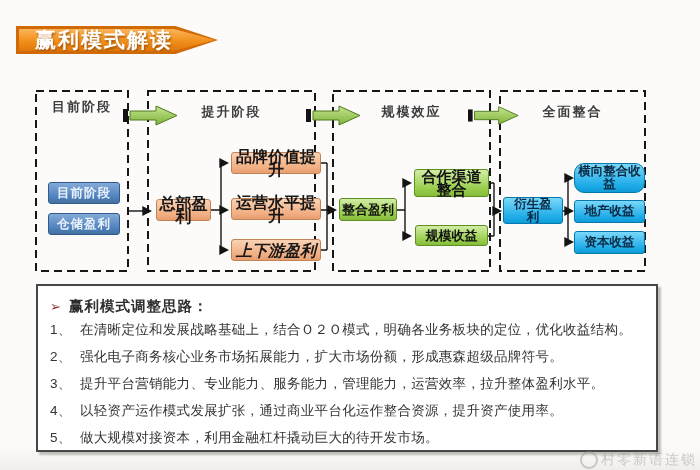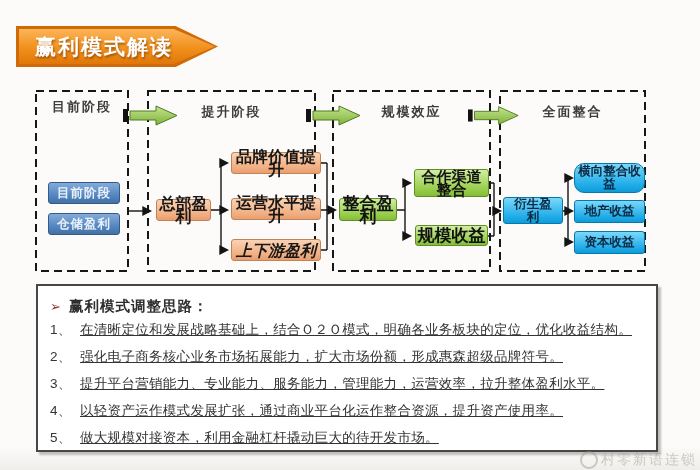--- a/index.html
+++ b/index.html
@@ -1,56 +1,56 @@
 <!DOCTYPE html>
 <html><head>
 <meta charset="utf-8">
 <style>
   html,body{margin:0;padding:0;}
   body{font-family:"Liberation Sans","DejaVu Sans",sans-serif;background:#e9e7e4;}
   .slide{position:relative;width:700px;height:470px;overflow:hidden;
          background:linear-gradient(180deg,#FCFBFA 0%,#FCFBFA 95%,#F0EEEB 100%);}
 
   
-  .banner{position:absolute;left:16px;top:26px;width:202px;height:41px;
+  .banner{position:absolute;left:16px;top:26px;width:202px;height:28px;
           background:#D06A06;
           clip-path:polygon(0 0,79% 0,100% 50%,79% 100%,0 100%);}
   .banner-inner{position:absolute;left:3px;top:3px;right:3px;bottom:3px;
           background:linear-gradient(180deg,#FBB459 0%,#F1901C 55%,#E07709 100%);
           clip-path:polygon(0 0,79% 0,100% 50%,79% 100%,0 100%);
           display:flex;align-items:center;}
   .banner-text{color:#fff;font-size:21px;font-weight:bold;letter-spacing:2px;
           padding-left:16px;text-shadow:1px 2px 2px rgba(130,65,0,.65);}
 
   
   .overlay{position:absolute;left:0;top:0;z-index:1;}
   .stage-label{position:absolute;z-index:2;text-align:center;color:#3c3c3c;
           font-size:13px;font-weight:600;letter-spacing:2px;}
   .node{position:absolute;z-index:2;display:flex;align-items:center;justify-content:center;
           text-align:center;border-radius:3px;box-sizing:border-box;line-height:13px;}
   .node.steel{background:linear-gradient(180deg,#84ABD8 0%,#4F81BD 70%,#45719F 100%);
           border:1px solid #2F5B8F;color:#E9F1FA;font-size:12.5px;font-weight:600;letter-spacing:1px;}
   .node.orange{background:linear-gradient(180deg,#FAD3B4 0%,#F1AD80 75%,#E89E70 100%);
           border:1px solid #C08457;color:#181818;font-size:16px;font-weight:bold;}
   .node.green{background:linear-gradient(180deg,#D2EDA4 0%,#96CC49 75%,#85BC3B 100%);
-          border:1px solid #5E8F23;color:#121212;font-size:17px;font-weight:bold;}
+          border:1px solid #5E8F23;color:#121212;font-size:13px;font-weight:bold;}
   .node.cyan{background:linear-gradient(180deg,#7BD8F9 0%,#1FACE8 75%,#0E9CD8 100%);
           border:1px solid #0778AB;color:#0B2A45;font-size:12.5px;font-weight:bold;}
   .node.small{font-size:15px;}
   .stage-arrow{position:absolute;z-index:3;}
 
   
   .notes{position:absolute;left:36px;top:284px;width:622px;height:168px;z-index:2;
          background:#fff;border:2px solid #474747;box-sizing:border-box;
          box-shadow:3px 3px 2px #bfbdba;padding:11px 12px 0 12px;}
   .notes-heading{font-size:14.5px;font-weight:bold;color:#2E2E2E;letter-spacing:1px;}
   .notes-bullet{color:#8B3232;font-size:13px;margin-right:7px;font-weight:bold;}
   .note-item{display:flex;line-height:27px;font-size:13.5px;color:#343434;letter-spacing:.3px;}
   .note-num{flex:0 0 30px;}
-  .note-text{flex:1;white-space:nowrap;text-decoration:underline;}
+  .note-text{flex:1;white-space:nowrap;}
 
   
   .watermark{position:absolute;right:3px;bottom:1px;z-index:4;display:flex;align-items:center;
          color:#97938C;opacity:.45;filter:blur(.5px);font-size:14px;letter-spacing:2px;}
   .watermark .logo{display:inline-block;width:14px;height:14px;border:2px solid #97938C;
          border-radius:50%;margin-right:3px;}
 </style>
 </head>
 <body>
 

